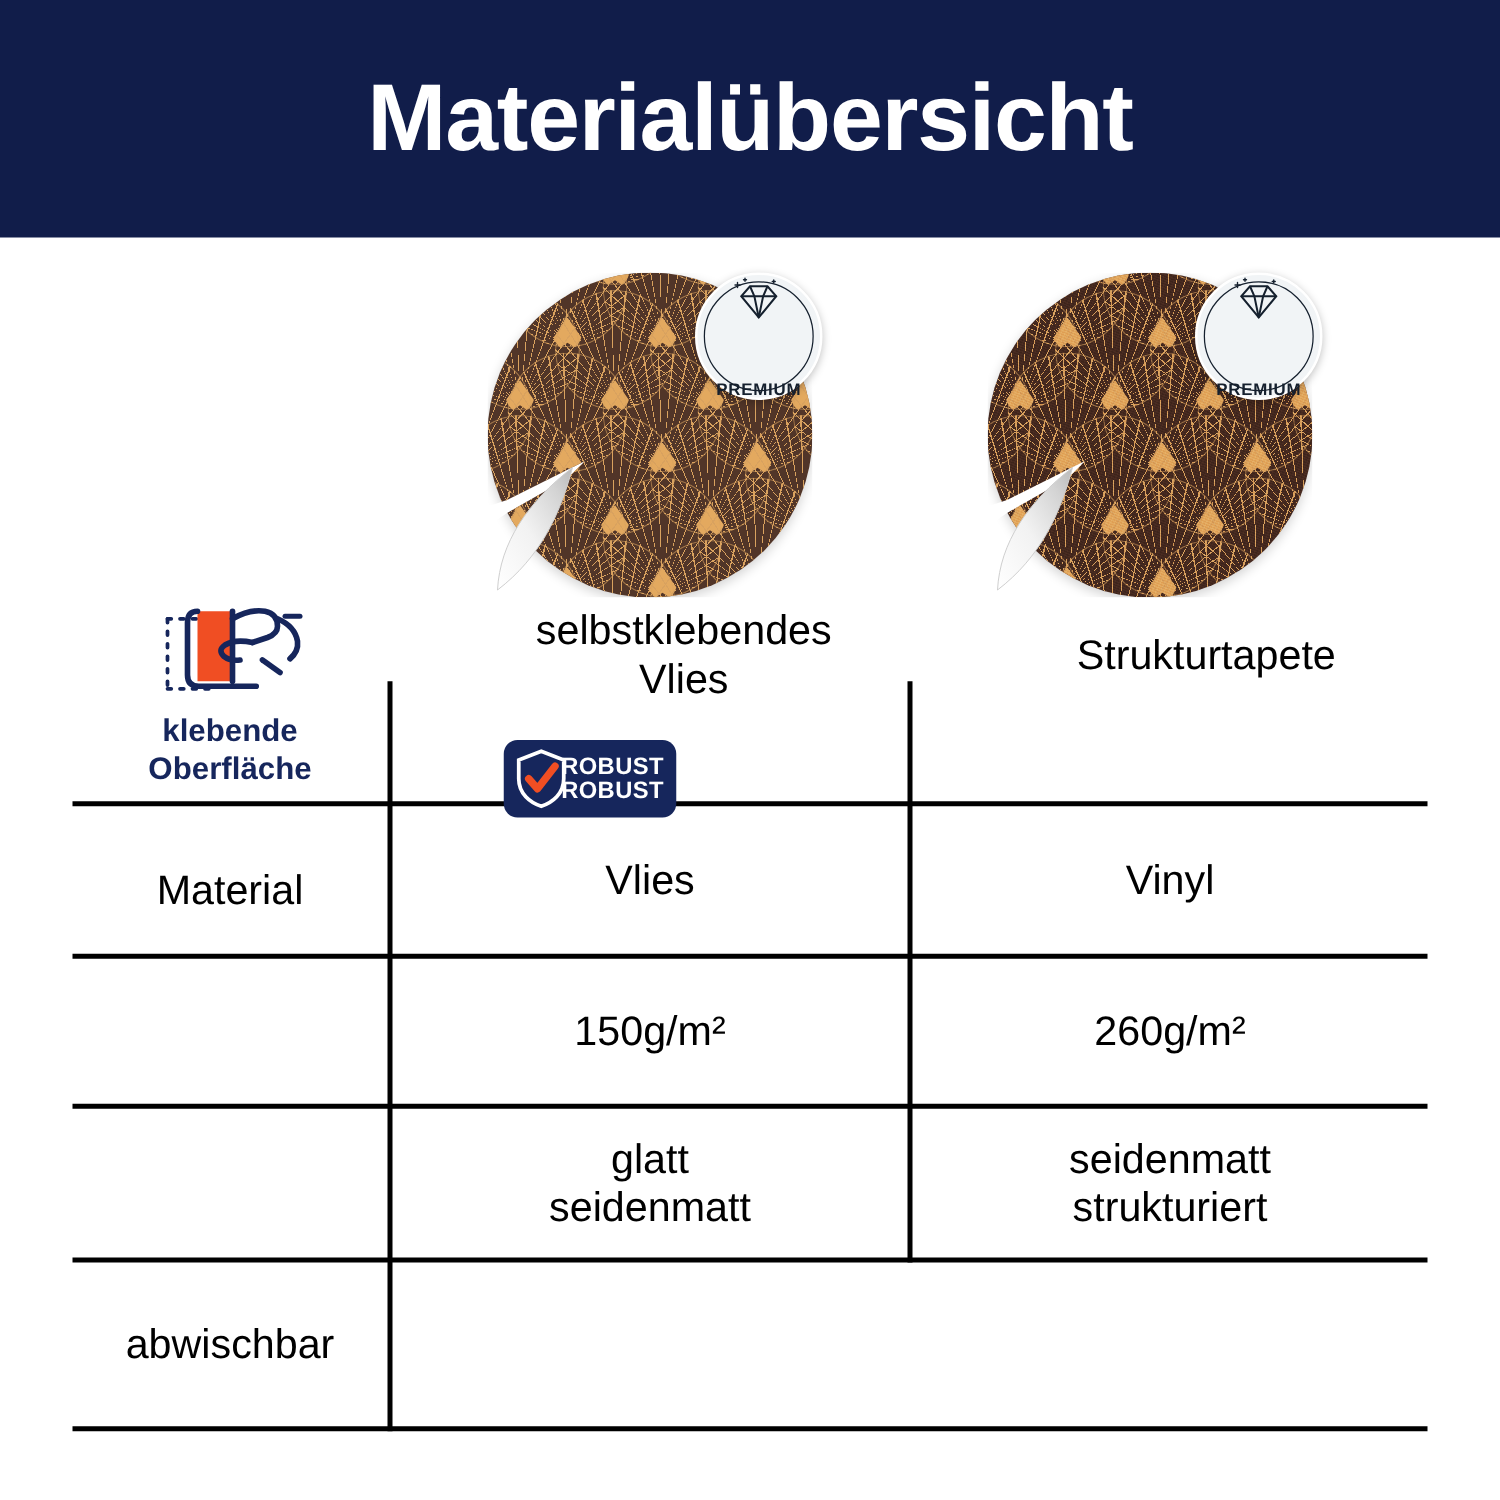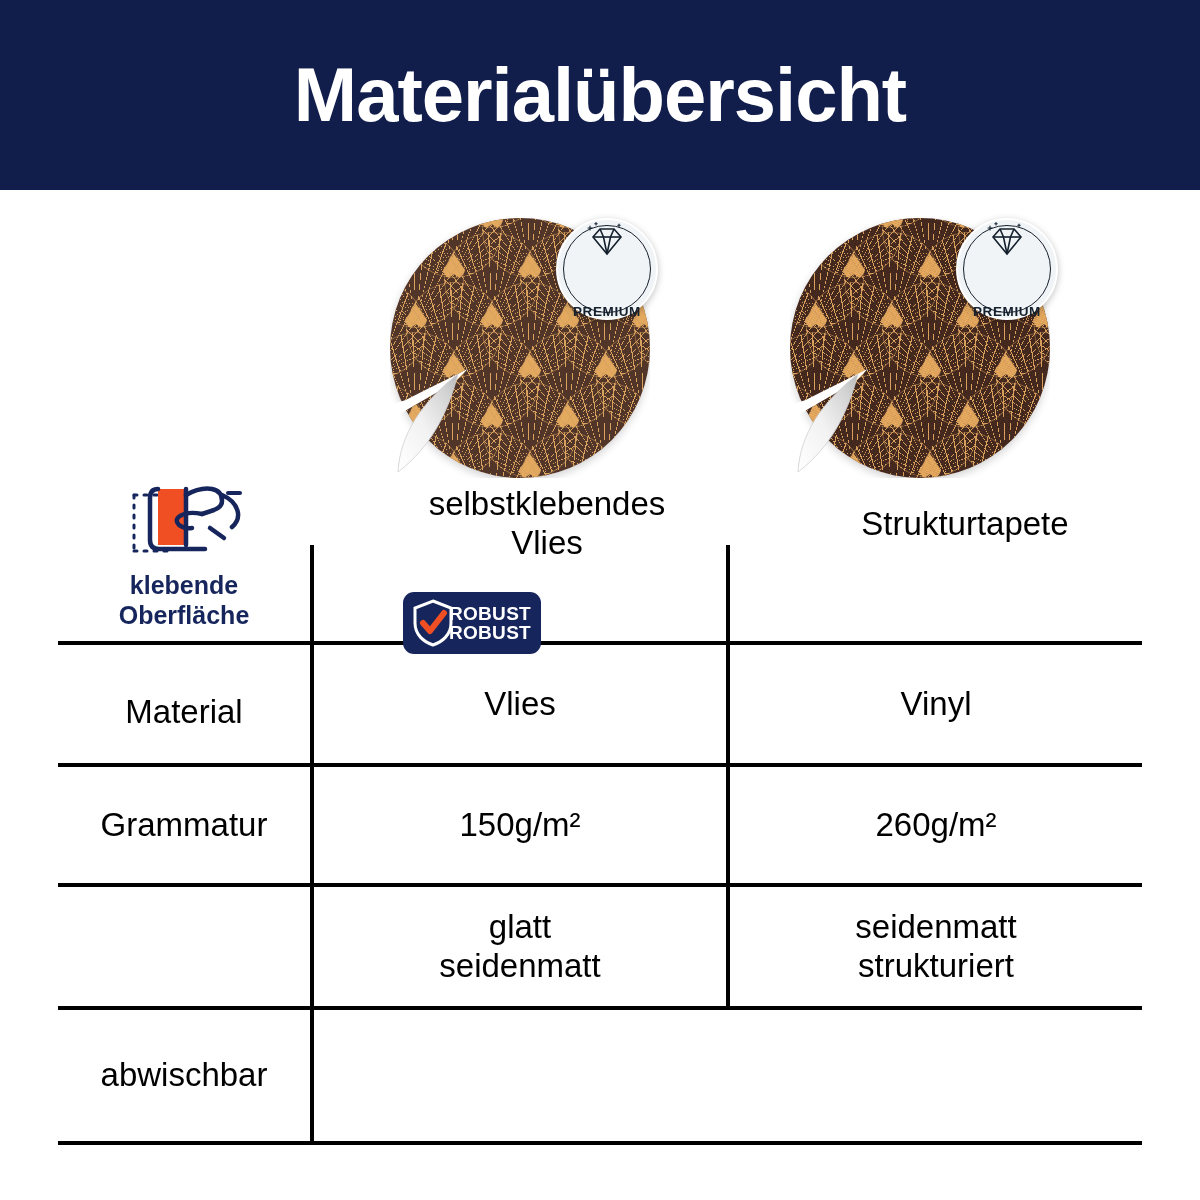--- a/index.html
+++ b/index.html
@@ -396,21 +396,20 @@
   <div class="hline" style="top:461px;"></div>
   <div class="hline" style="top:596px;"></div>
 
   <div class="vline" style="left:252px;top:0px;height:600px;"></div>
   <div class="vline" style="left:668px;top:0px;height:465px;"></div>
 
   <div class="cell" style="left:0px;top:100px;width:252px;height:134px;">Material</div>
   <div class="cell" style="left:256px;top:100px;width:412px;height:118px;">Vlies</div>
   <div class="cell" style="left:672px;top:100px;width:412px;height:118px;">Vinyl</div>
 
-  <div class="cell" style="left:0px;top:222px;width:252px;height:116px;">Grammatur</div>
   <div class="cell" style="left:256px;top:222px;width:412px;height:116px;">150g/m²</div>
   <div class="cell" style="left:672px;top:222px;width:412px;height:116px;">260g/m²</div>
 
   <div class="cell" style="left:256px;top:342px;width:412px;height:119px;flex-direction:column;">
     <div>glatt</div>
     <div>seidenmatt</div>
   </div>
   <div class="cell" style="left:672px;top:342px;width:412px;height:119px;flex-direction:column;">
     <div>seidenmatt</div>
     <div>strukturiert</div>

